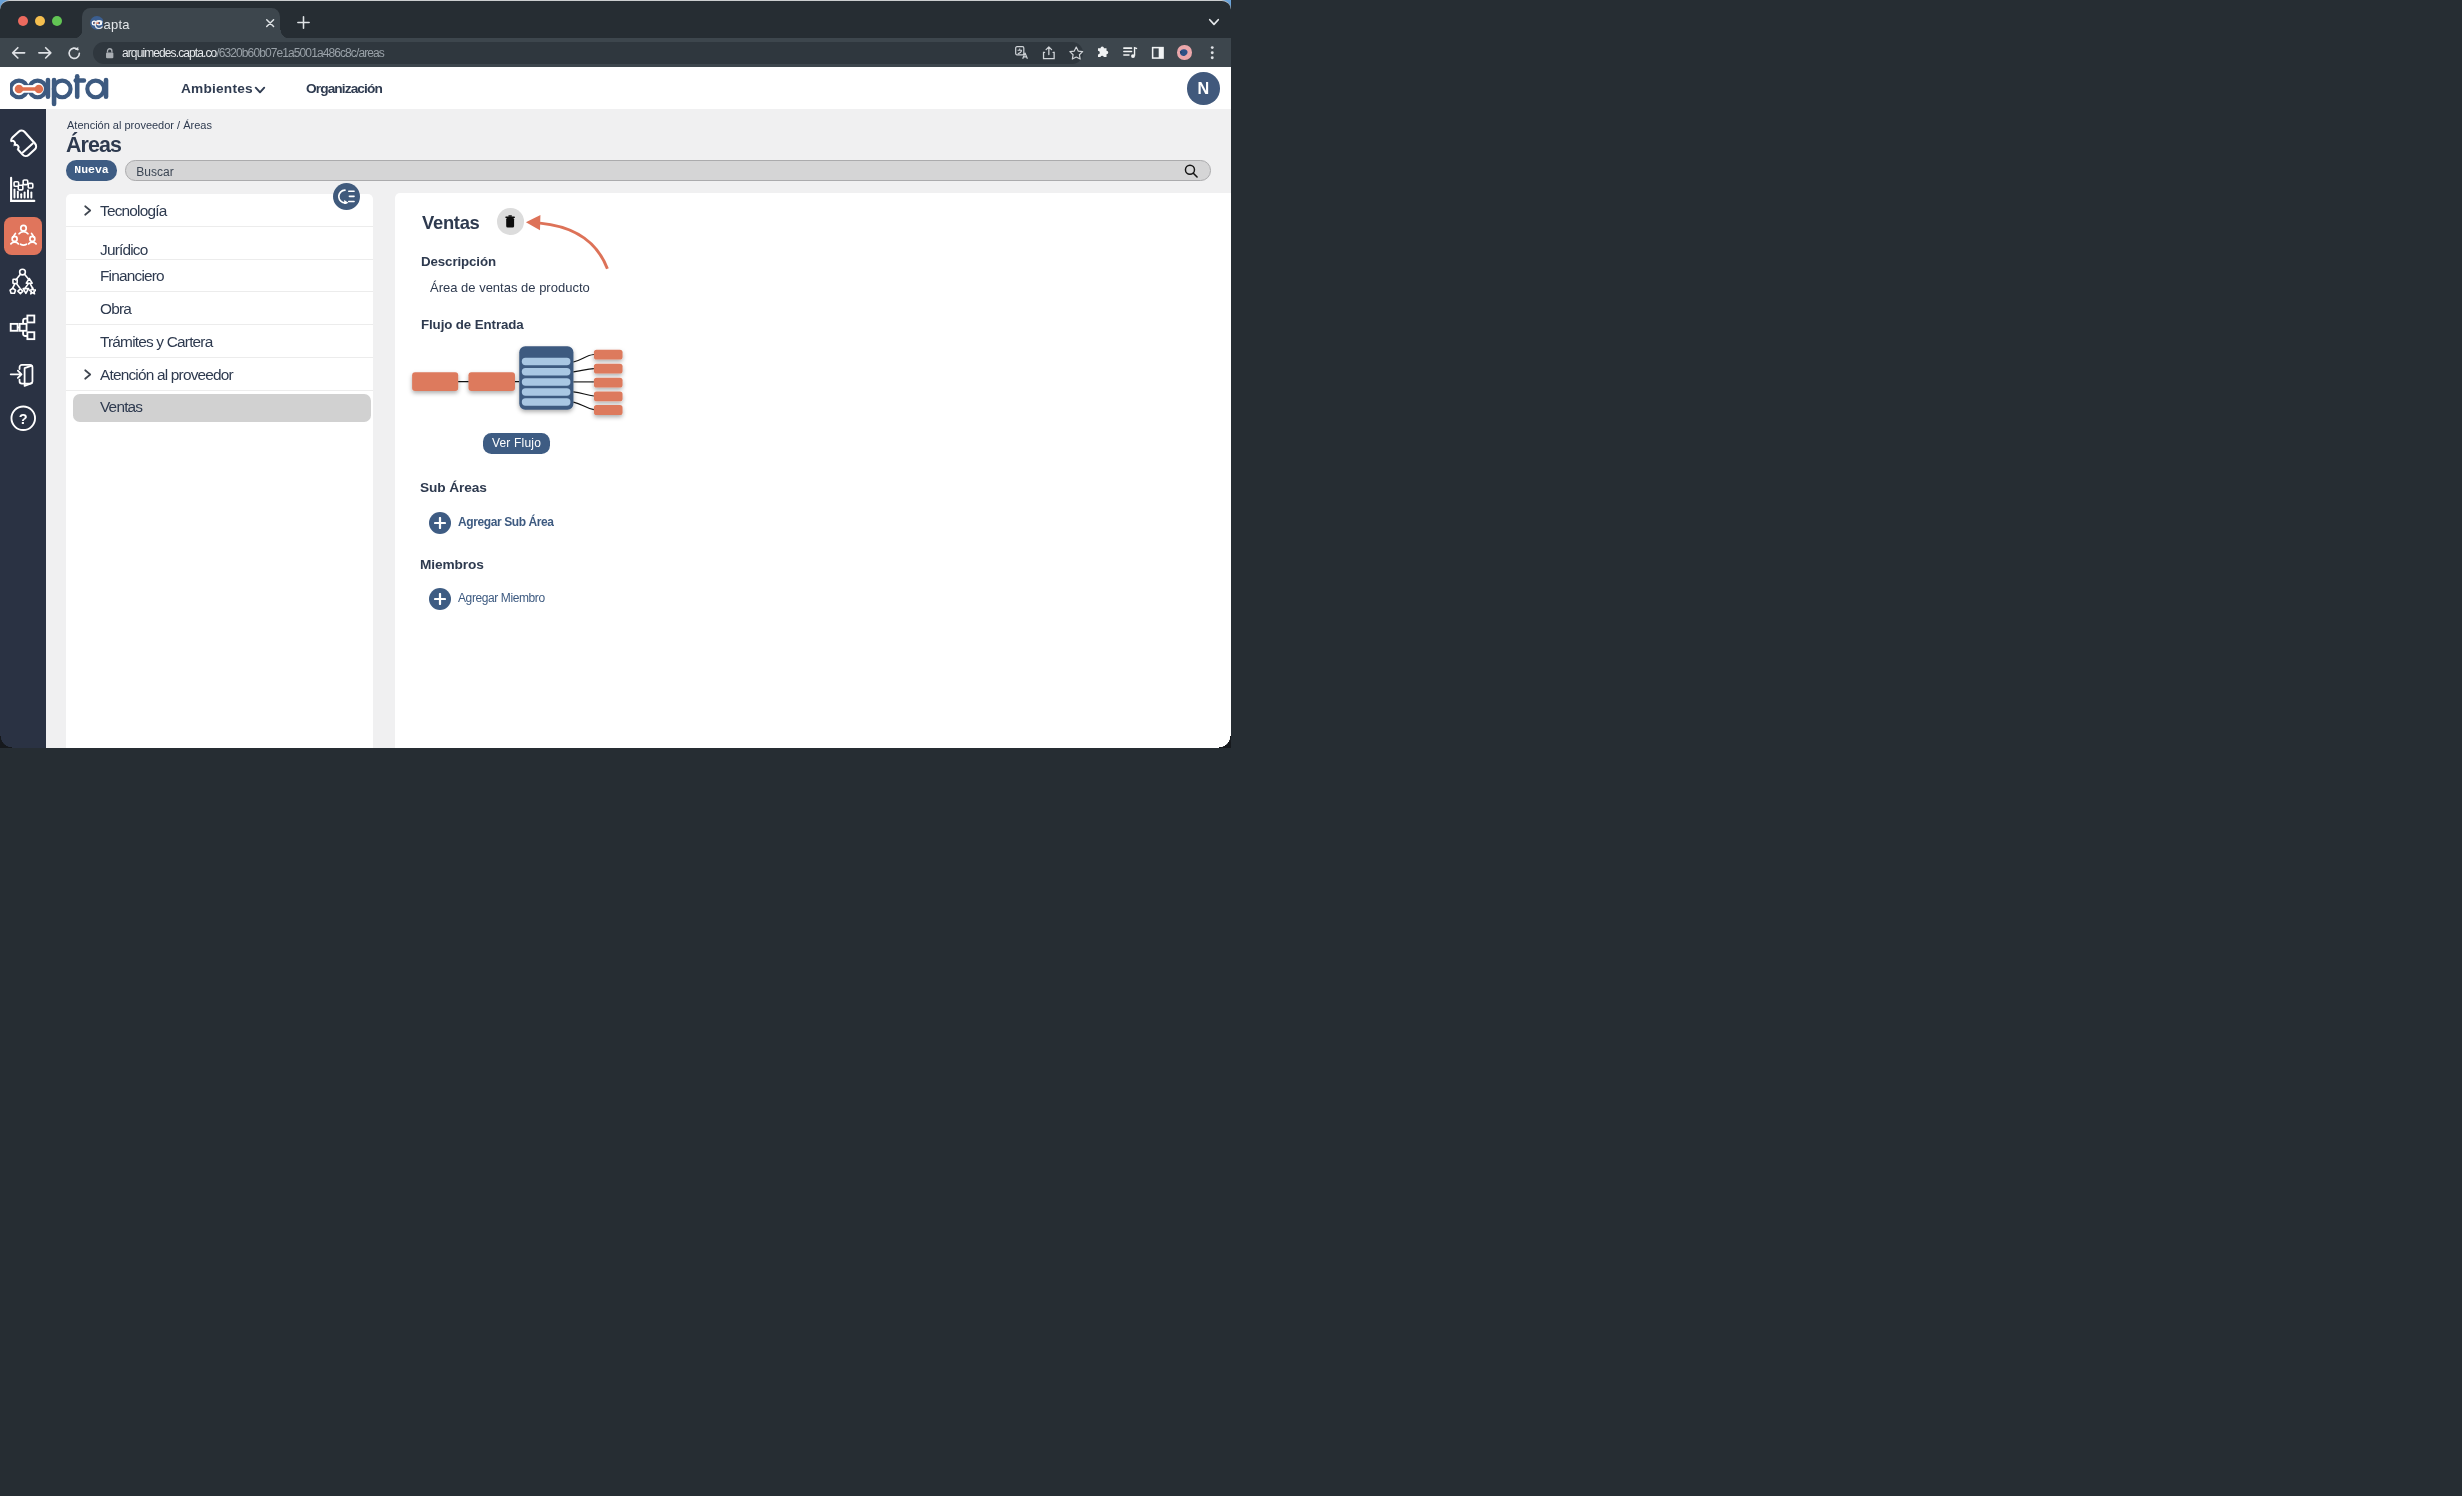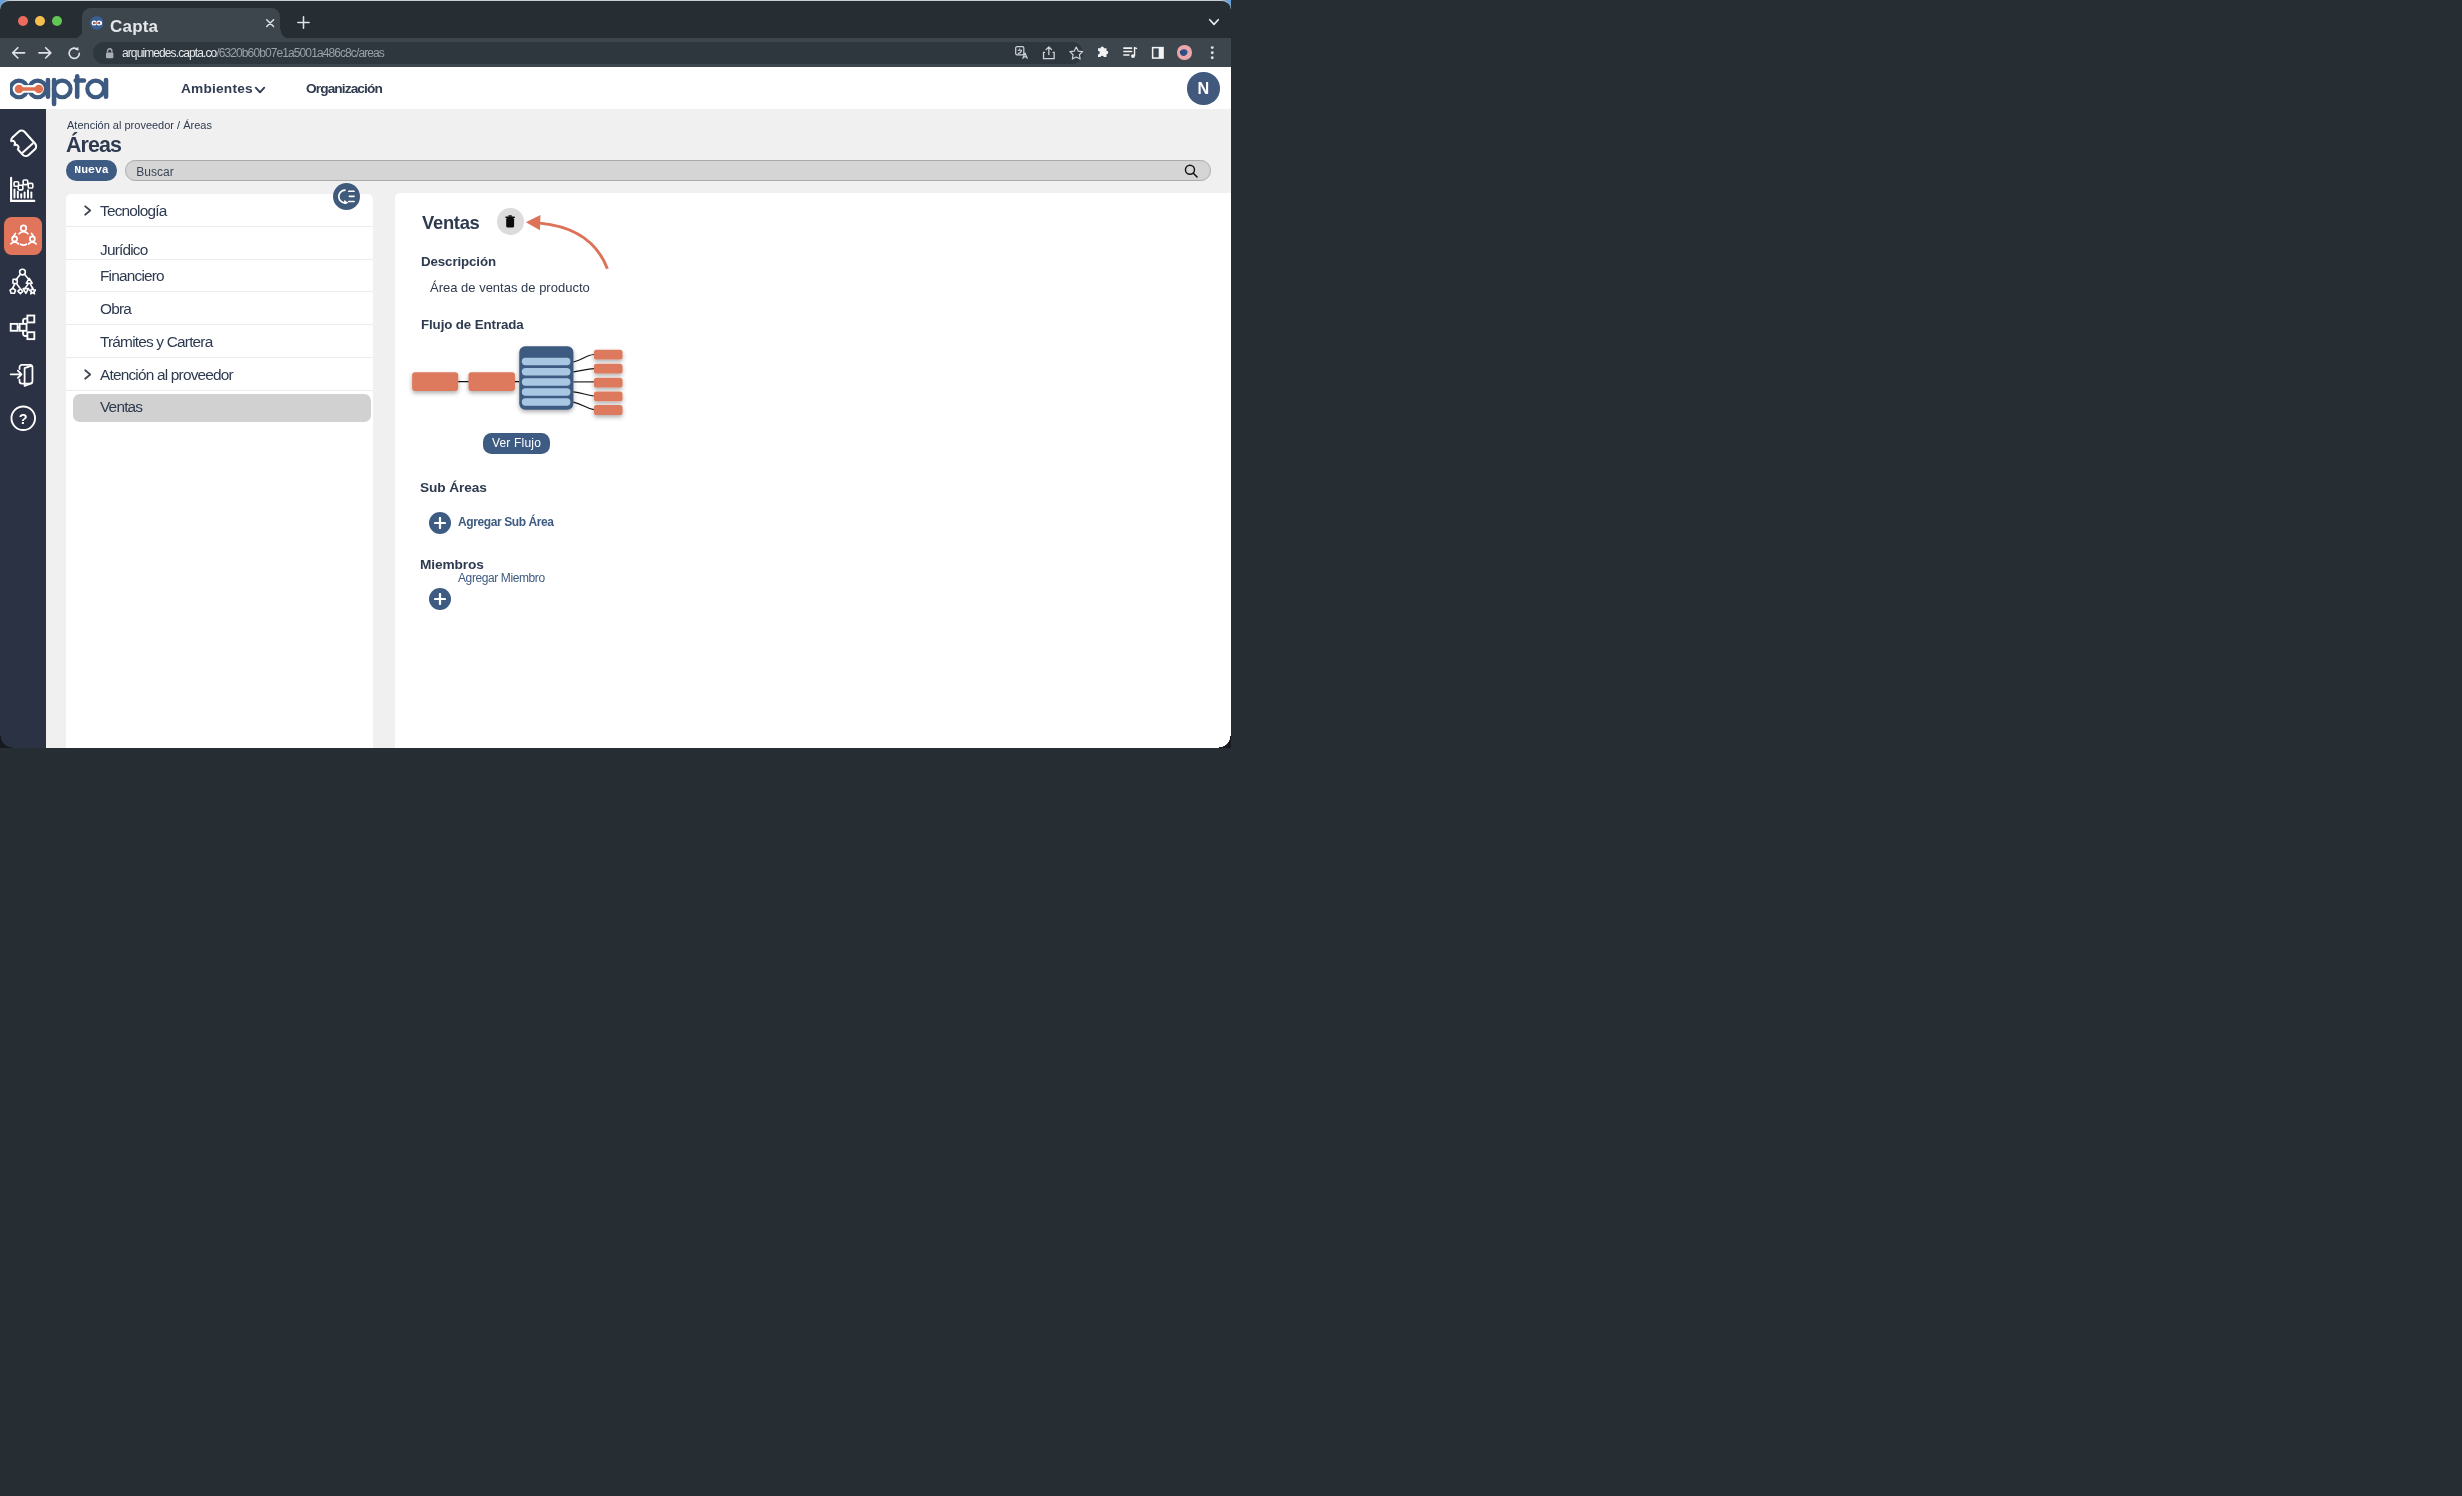--- a/index.html
+++ b/index.html
@@ -9,21 +9,21 @@
 
 #cornTL { left:0; top:0; width:13.7px; height:13.7px; background:#69a2d8; z-index:0; }
 #cornTR { right:0; top:0; width:13.7px; height:13.7px; background:#69a2d8; z-index:0; }
 
 #titlebar { left:0; top:0; width:1231px; height:38px; background:#262d33; border-top:1.3px solid #cbcdcf; border-radius:9.4px 9.4px 0 0; z-index:1; }
 .light { border-radius:50%; width:10.3px; height:10.3px; top:14.5px; }
 #tab { left:82px; top:6.8px; width:198px; height:31px; background:#3d464d; border-radius:8.5px 8.5px 0 0; }
 #tab:before, #tab:after { content:""; position:absolute; bottom:0; width:8.5px; height:8.5px; }
 #tab:before { left:-8.5px; background:radial-gradient(circle at 0 0, transparent 8.1px, #3d464d 8.5px); }
 #tab:after { right:-8.5px; background:radial-gradient(circle at 100% 0, transparent 8.1px, #3d464d 8.5px); }
-#tabtitle { left:28px; top:9px; font-size:17px; color:#e4e7ea; letter-spacing:0.2px;font-weight:bold; }
+#tabtitle { left:12px; top:9px; font-size:13px; color:#e4e7ea; letter-spacing:0.2px; }
 
 #toolbar { left:0; top:38px; width:1231px; height:29px; background:#3d464d; z-index:1; }
 #urlpill { left:93px; top:3.8px; width:990px; height:22.7px; border-radius:11.5px; background:#2f373e;text-align:center; }
 #urltext { left:29px; top:4px; font-size:12px; color:#e7eaed; white-space:nowrap; letter-spacing:-0.9px;}
 #urltext .dim { color:#99a1a8; }
 
 #appheader { left:0; top:67px; width:1231px; height:42px; background:#ffffff; z-index:1; }
 .navitem { font-size:13.7px; color:#303c51; font-weight:bold; top:14px; letter-spacing:0.2px;}
 #avatarN { left:1187px; top:5.1px; width:32.5px; height:32.5px; border-radius:50%; background:#41597c; color:#fff; font-weight:bold; font-size:16.2px; text-align:center; line-height:32.5px; }
 
@@ -356,17 +356,17 @@
         <path d="M7 1.2 V12.8 M1.2 7 H12.8" stroke="#fff" stroke-width="2.6" stroke-linecap="round"></path>
       </svg>
   </div>
   <div class="abs agregar" style="top:322px;font-weight:bold;">Agregar Sub Área</div>
   <div class="abs seclabel" id="miembros">Miembros</div>
   <div class="pluscirc" style="top:395px;">
     <svg class="abs" style="left:5.1px;top:5.1px" width="12" height="12" viewBox="0 0 14 14">
         <path d="M7 1.2 V12.8 M1.2 7 H12.8" stroke="#fff" stroke-width="2.6" stroke-linecap="round"></path>
       </svg>
   </div>
-  <div class="abs agregar" style="top:378px;">Agregar Miembro</div>
+  <div class="abs agregar" style="top:398px;">Agregar Miembro</div>
 </div>
 <div class="abs" style="left:0;bottom:0;width:12px;height:12px;background:radial-gradient(circle at 12px 0, transparent 11px, #16191d 11.5px);"></div>
 <div class="abs" style="right:0;bottom:0;width:12px;height:12px;background:radial-gradient(circle at 0 0, transparent 11px, #16191d 11.5px);"></div>
 
 
 </body></html>

